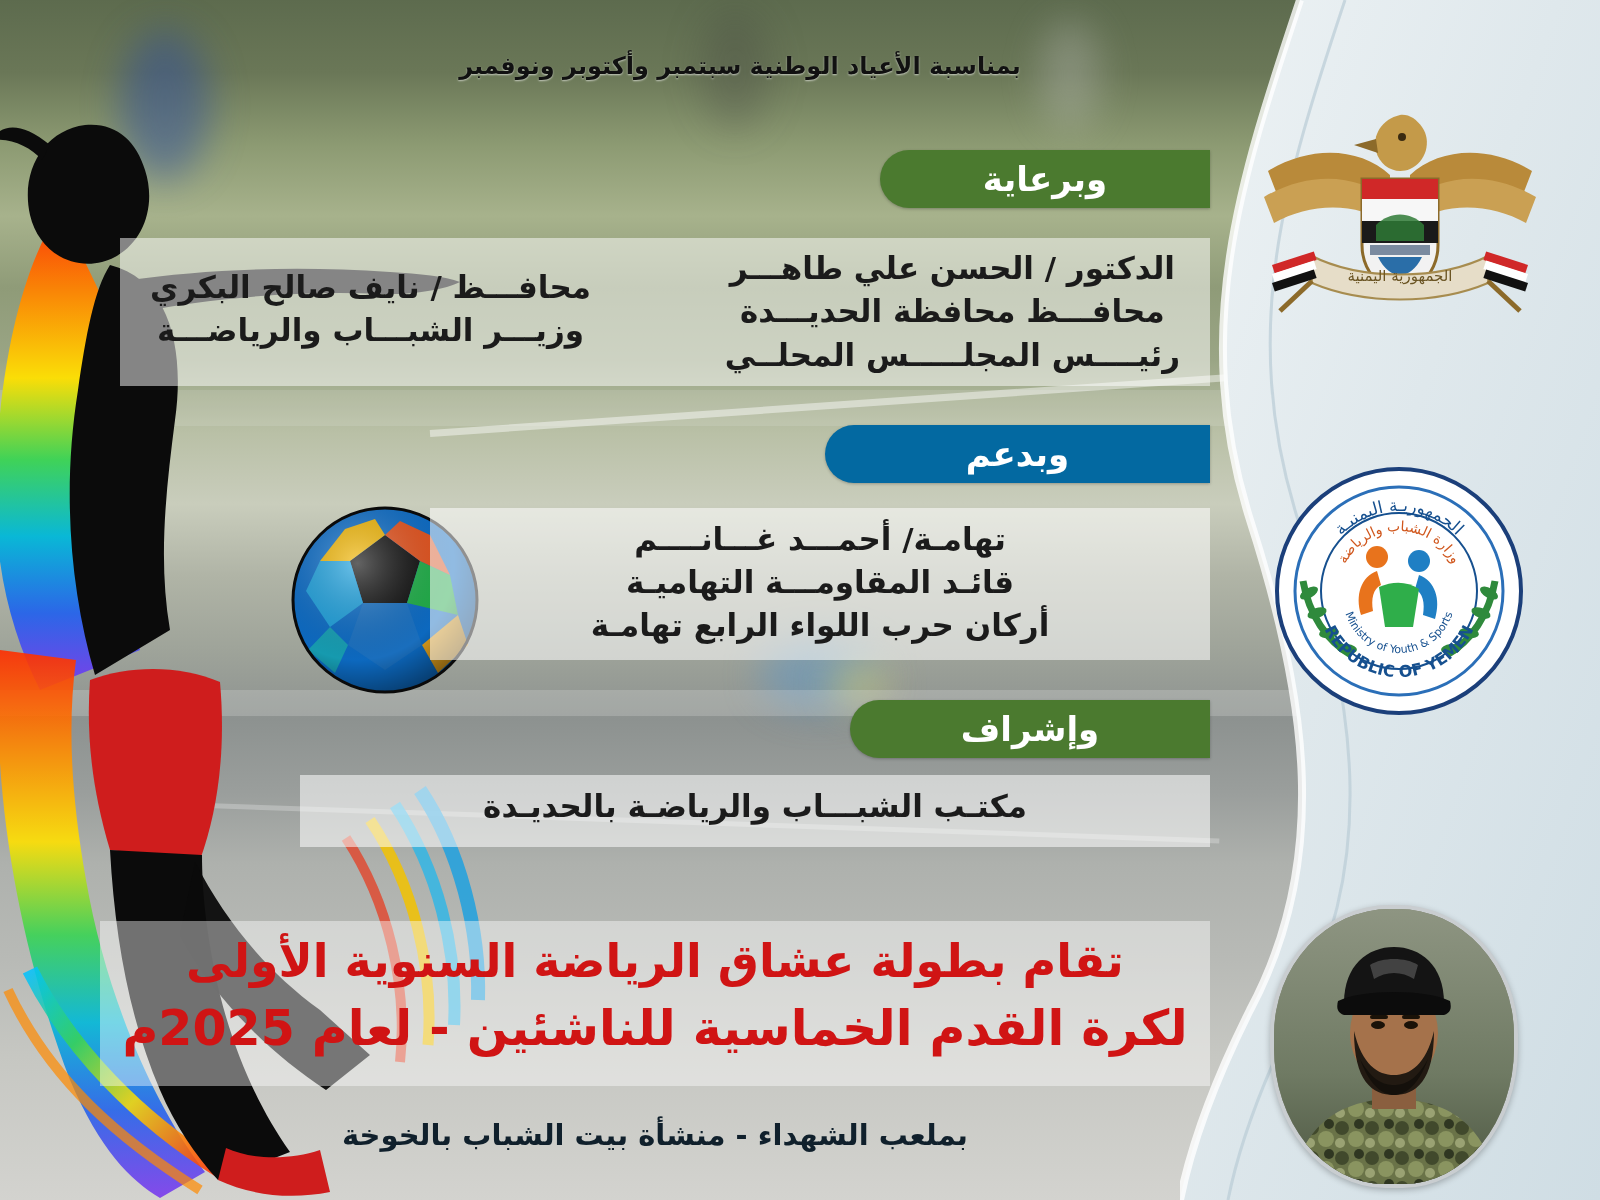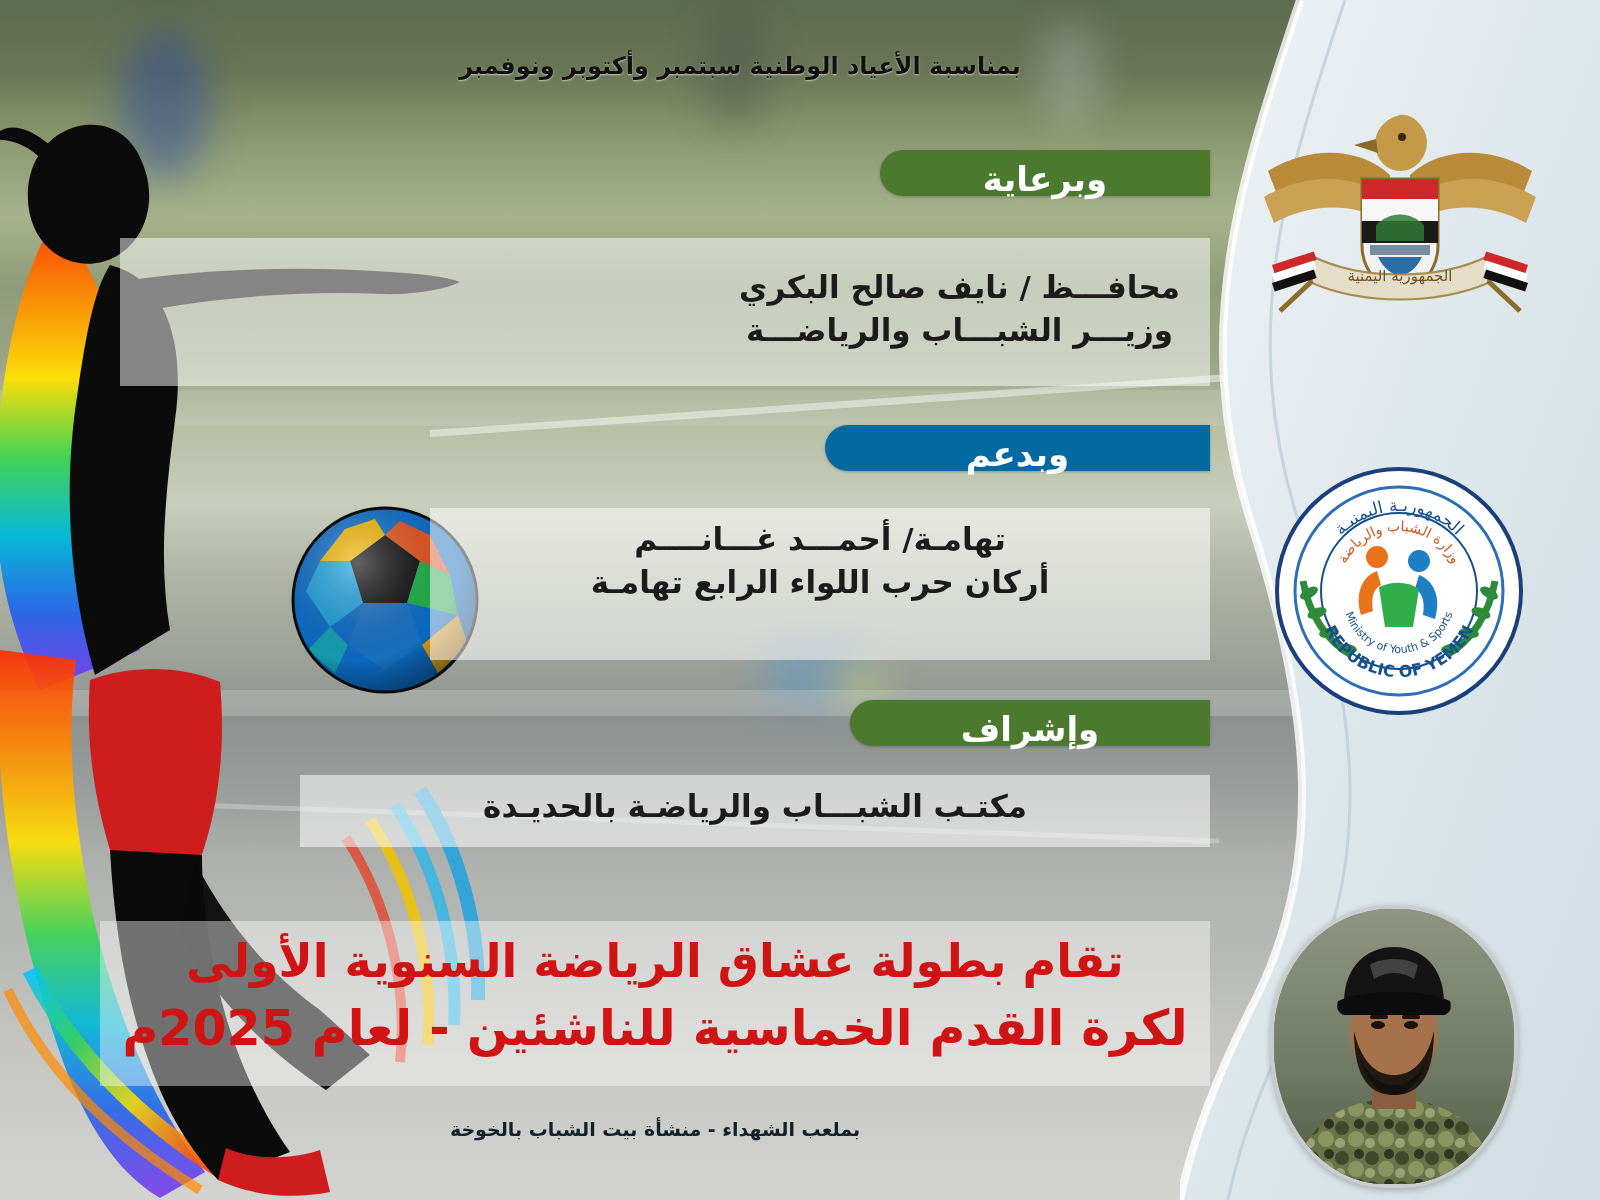--- a/index.html
+++ b/index.html
@@ -87,21 +87,21 @@
     font-weight: bold;
     color: #111;
     letter-spacing: 0px;
     text-shadow: 0 1px 2px rgba(255,255,255,0.6);
     direction: rtl;
   }
 
   
   .pill {
     position: absolute;
-    height: 46px;
+    height: 58px;
     line-height: 58px;
     text-align: center;
     color: #fff;
     font-size: 34px;
     font-weight: bold;
     border-radius: 30px 0 0 30px;
     box-shadow: 0 1px 3px rgba(0,0,0,0.25);
   }
   .pill.green { background: #4b7a2f; }
   .pill.blue  { background: #0369a1; }
@@ -170,21 +170,21 @@
   .main-title .l1 { font-size: 46px; line-height: 1.42; white-space: nowrap;}
   .main-title .l2 { font-size: 49px; line-height: 1.42; white-space: nowrap;}
 
   .venue {
     position: absolute;
     left: 100px;
     right: 390px;
     top: 1118px;
     text-align: center;
     direction: rtl;
-    font-size: 19px;
+    font-size: 29px;
     font-weight: bold;
     color: #10202c;
   }
 
   
   .emblem {
     position: absolute;
     top: 105px;
     right: 50px;
     width: 300px;
@@ -299,30 +299,36 @@
       <circle cx="95" cy="95" r="92" fill="url(#ballshade)"></circle>
       <circle cx="95" cy="95" r="92" fill="none" stroke="#0a0a0a" stroke-width="3"></circle>
     </svg>
   </div>
 
   <div class="headline">بمناسبة الأعياد الوطنية سبتمبر وأكتوبر ونوفمبر</div>
 
   <div class="pill green" style="top:150px;right:390px;width:330px;">وبرعاية</div>
 
   <div class="row-two">
+    <div class="col">
+      <div class="line">الدكتور / الحسن علي طاهـــر</div>
+      <div class="line">محافـــظ محافظة الحديـــدة</div>
+      <div class="line">رئيــــس المجلـــــس المحلــي</div>
+    </div>
     <div class="col" style="padding-bottom:6px;">
       <div class="line">محافـــظ / نايف صالح البكري</div>
       <div class="line">وزيـــر الشبـــاب والرياضـــة</div>
     </div>
   </div>
 
   <div class="pill blue" style="top:425px;right:390px;width:385px;">وبدعم</div>
 
   <div class="band" style="left:430px;right:390px;top:508px;height:152px;">
     <div class="line">تهامـة/ أحمـــد غـــانــــم</div>
+    <div class="line">قائـد المقاومـــة التهاميـة</div>
     <div class="line">أركان حرب اللواء الرابع تهامـة</div>
   </div>
 
   <div class="pill green" style="top:700px;right:390px;width:360px;">وإشراف</div>
 
   <div class="band" style="left:300px;right:390px;top:775px;height:72px;">
     <div class="line">مكتـب الشبـــاب والرياضـة بالحديـدة</div>
   </div>
 
   <div class="main-title">

